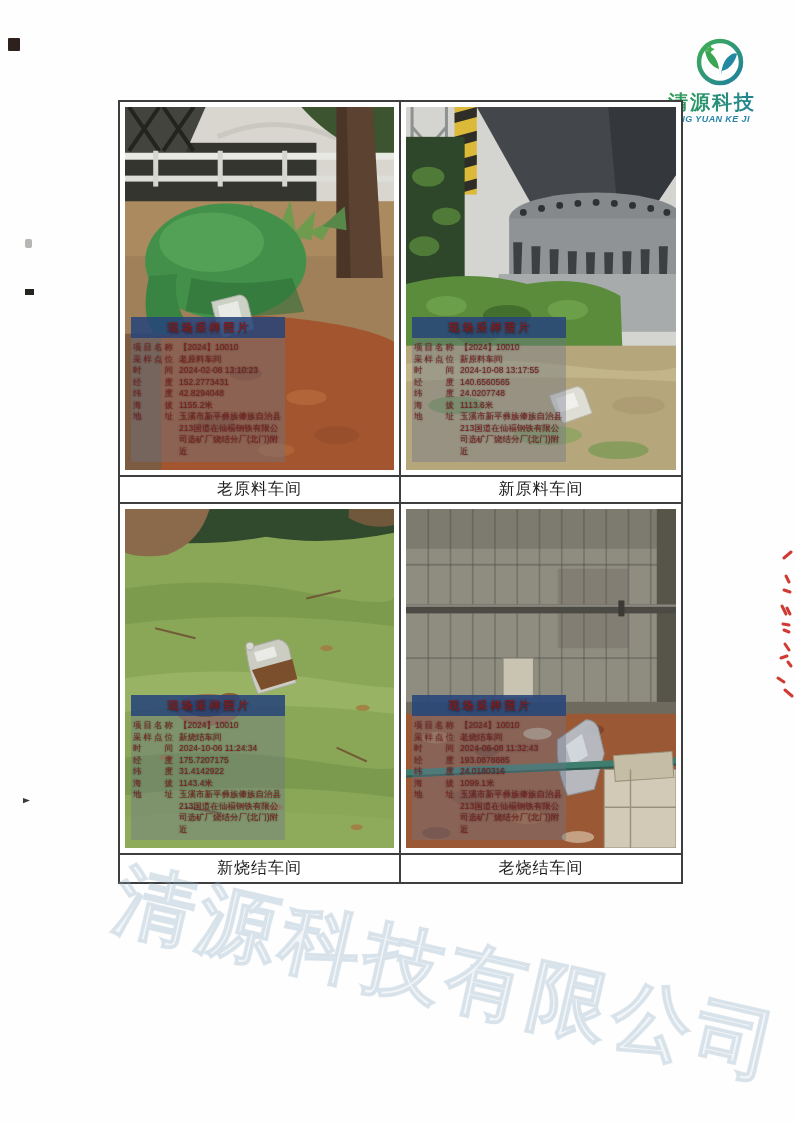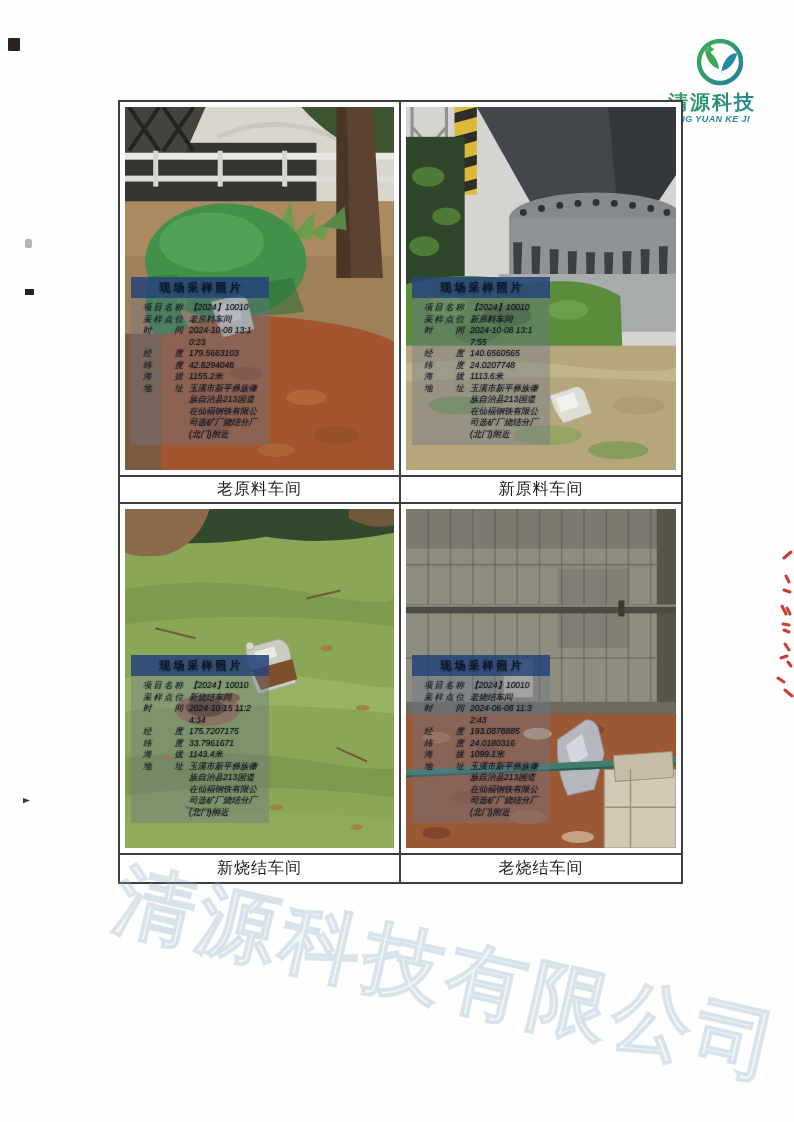--- a/index.html
+++ b/index.html
@@ -27,25 +27,25 @@
   .cell{box-sizing:border-box;}
   .br{border-right:2px solid #3e3e3e;}
   .bb{border-bottom:2px solid #3e3e3e;}
   .photocell{padding:5px;display:flex;}
   .ph{flex:1;position:relative;overflow:hidden;background:#bbb;}
   .ph svg{position:absolute;inset:0;width:100%;height:100%;}
   .cap{display:flex;align-items:center;justify-content:center;
        font-family:"Liberation Serif","DejaVu Serif",serif;font-size:16px;color:#1d1d1d;letter-spacing:1px;}
 
   
-  .ov{position:absolute;left:6px;bottom:25px;width:138px;color:#0f172a;z-index:3;}
+  .ov{position:absolute;left:6px;bottom:8px;width:154px;color:#7f1d1d;z-index:3;}
   .ov-head{background:rgba(40,70,122,.88);text-align:center;font-size:11px;font-weight:bold;
            letter-spacing:3px;padding:3px 0 3px 3px;text-shadow:0 1px 2px rgba(0,0,0,.55);}
-  .ov-body{background:rgba(108,118,138,.40);padding:4px 12px 5px;font-size:8.5px;line-height:11.5px;
-           text-shadow:0 0 2px rgba(0,0,0,.6);font-style:italic;}
+  .ov-body{background:rgba(108,118,138,.40);padding:4px 2px 5px;font-size:8.5px;line-height:11.5px;
+           text-shadow:0 0 2px rgba(0,0,0,.6);}
   .ov-row{display:flex;}
   .ov-l{flex:0 0 40px;margin-right:6px;text-align:justify;text-align-last:justify;opacity:.95;}
   .ov-v{flex:1;word-break:break-all;}
 
   
   .redmarks{position:absolute;left:760px;top:550px;}
 
   
   .ghost{position:absolute;left:128px;top:846px;z-index:5;white-space:nowrap;
          font-family:"DejaVu Serif",serif;font-weight:bold;font-size:80px;letter-spacing:5px;
@@ -139,25 +139,25 @@
             <div class="ov-row">
                 <span class="ov-l">项目名称</span>
                 <span class="ov-v">【2024】10010</span>
               </div>
             <div class="ov-row">
                 <span class="ov-l">采样点位</span>
                 <span class="ov-v">老原料车间</span>
               </div>
             <div class="ov-row">
                 <span class="ov-l">时间</span>
-                <span class="ov-v">2024-10-08 13:10:23</span>
+                <span class="ov-v">2024-02-08 13:10:23</span>
               </div>
             <div class="ov-row">
                 <span class="ov-l">经度</span>
-                <span class="ov-v">179.5663103</span>
+                <span class="ov-v">152.2773431</span>
               </div>
             <div class="ov-row">
                 <span class="ov-l">纬度</span>
                 <span class="ov-v">42.8294048</span>
               </div>
             <div class="ov-row">
                 <span class="ov-l">海拔</span>
                 <span class="ov-v">1155.2米</span>
               </div>
             <div class="ov-row">
@@ -314,29 +314,29 @@
             <div class="ov-row">
                 <span class="ov-l">项目名称</span>
                 <span class="ov-v">【2024】10010</span>
               </div>
             <div class="ov-row">
                 <span class="ov-l">采样点位</span>
                 <span class="ov-v">新烧结车间</span>
               </div>
             <div class="ov-row">
                 <span class="ov-l">时间</span>
-                <span class="ov-v">2024-10-15 11:24:34</span>
+                <span class="ov-v">2024-10-06 11:24:34</span>
               </div>
             <div class="ov-row">
                 <span class="ov-l">经度</span>
                 <span class="ov-v">175.7207175</span>
               </div>
             <div class="ov-row">
                 <span class="ov-l">纬度</span>
-                <span class="ov-v">33.7961671</span>
+                <span class="ov-v">31.4142922</span>
               </div>
             <div class="ov-row">
                 <span class="ov-l">海拔</span>
                 <span class="ov-v">1143.4米</span>
               </div>
             <div class="ov-row">
                 <span class="ov-l">地址</span>
                 <span class="ov-v">玉溪市新平彝族傣族自治县213国道在仙福钢铁有限公司选矿厂烧结分厂(北门)附近</span>
               </div>
           </div>

